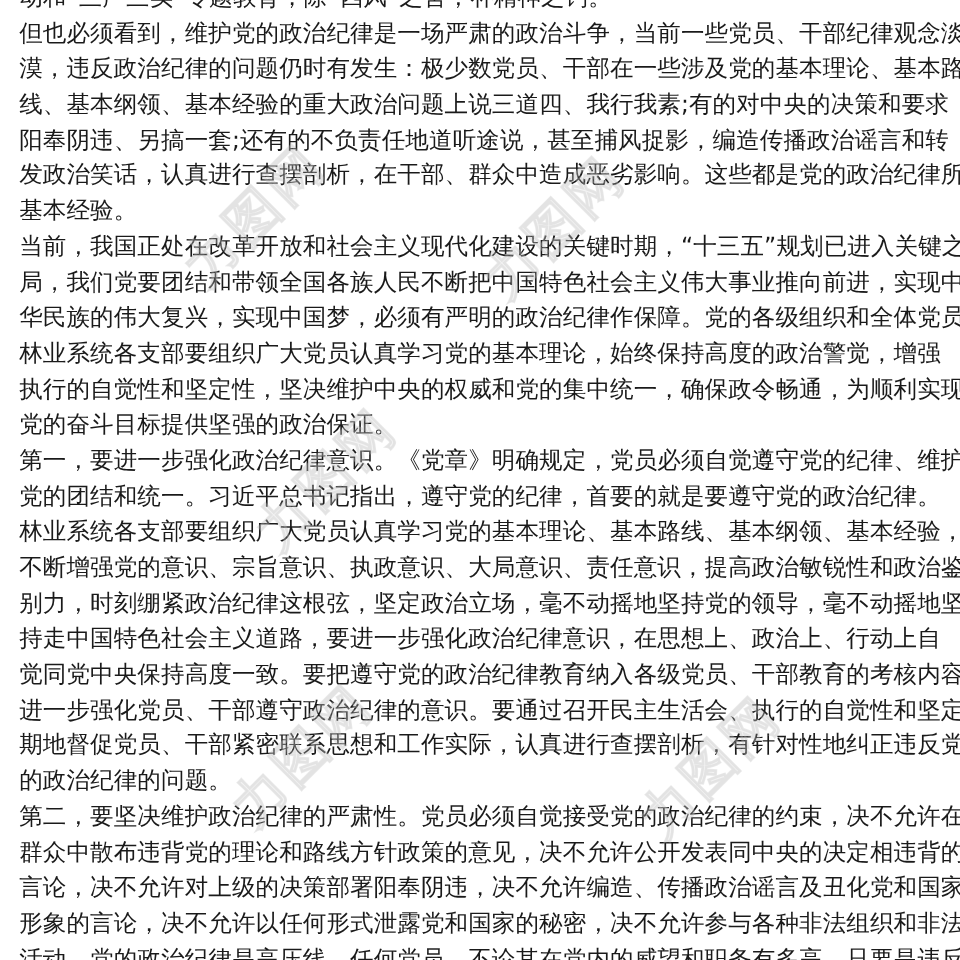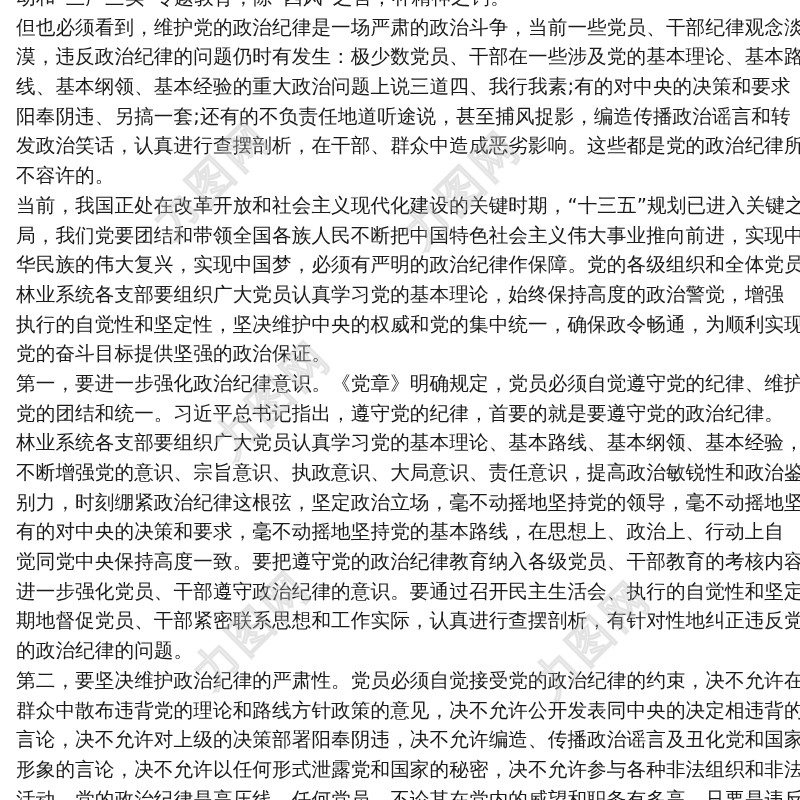--- a/index.html
+++ b/index.html
@@ -52,33 +52,33 @@
 </head>
 <body>
 
 <div class="page">
   <span class="line">动和“三严三实”专题教育，除“四风”之害，补精神之钙。</span>
   <span class="line">但也必须看到，维护党的政治纪律是一场严肃的政治斗争，当前一些党员、干部纪律观念淡</span>
   <span class="line">漠，违反政治纪律的问题仍时有发生：极少数党员、干部在一些涉及党的基本理论、基本路</span>
   <span class="line">线、基本纲领、基本经验的重大政治问题上说三道四、我行我素;有的对中央的决策和要求</span>
   <span class="line">阳奉阴违、另搞一套;还有的不负责任地道听途说，甚至捕风捉影，编造传播政治谣言和转</span>
   <span class="line">发政治笑话，认真进行查摆剖析，在干部、群众中造成恶劣影响。这些都是党的政治纪律所</span>
-  <span class="line">不容许的。</span>
+  <span class="line">基本经验。</span>
   <span class="line">当前，我国正处在改革开放和社会主义现代化建设的关键时期，“十三五”规划已进入关键之</span>
   <span class="line">局，我们党要团结和带领全国各族人民不断把中国特色社会主义伟大事业推向前进，实现中</span>
   <span class="line">华民族的伟大复兴，实现中国梦，必须有严明的政治纪律作保障。党的各级组织和全体党员，</span>
   <span class="line">林业系统各支部要组织广大党员认真学习党的基本理论，始终保持高度的政治警觉，增强</span>
   <span class="line">执行的自觉性和坚定性，坚决维护中央的权威和党的集中统一，确保政令畅通，为顺利实现</span>
   <span class="line">党的奋斗目标提供坚强的政治保证。</span>
   <span class="line">第一，要进一步强化政治纪律意识。《党章》明确规定，党员必须自觉遵守党的纪律、维护</span>
   <span class="line">党的团结和统一。习近平总书记指出，遵守党的纪律，首要的就是要遵守党的政治纪律。</span>
   <span class="line">林业系统各支部要组织广大党员认真学习党的基本理论、基本路线、基本纲领、基本经验，</span>
   <span class="line">不断增强党的意识、宗旨意识、执政意识、大局意识、责任意识，提高政治敏锐性和政治鉴</span>
   <span class="line">别力，时刻绷紧政治纪律这根弦，坚定政治立场，毫不动摇地坚持党的领导，毫不动摇地坚</span>
-  <span class="line">有的对中央的决策和要求，毫不动摇地坚持党的基本路线，在思想上、政治上、行动上自</span>
+  <span class="line">持走中国特色社会主义道路，要进一步强化政治纪律意识，在思想上、政治上、行动上自</span>
   <span class="line">觉同党中央保持高度一致。要把遵守党的政治纪律教育纳入各级党员、干部教育的考核内容，</span>
   <span class="line">进一步强化党员、干部遵守政治纪律的意识。要通过召开民主生活会、执行的自觉性和坚定性</span>
   <span class="line">期地督促党员、干部紧密联系思想和工作实际，认真进行查摆剖析，有针对性地纠正违反党</span>
   <span class="line">的政治纪律的问题。</span>
   <span class="line">第二，要坚决维护政治纪律的严肃性。党员必须自觉接受党的政治纪律的约束，决不允许在</span>
   <span class="line">群众中散布违背党的理论和路线方针政策的意见，决不允许公开发表同中央的决定相违背的</span>
   <span class="line">言论，决不允许对上级的决策部署阳奉阴违，决不允许编造、传播政治谣言及丑化党和国家</span>
   <span class="line">形象的言论，决不允许以任何形式泄露党和国家的秘密，决不允许参与各种非法组织和非法</span>
   <span class="line">活动。党的政治纪律是高压线，任何党员，不论其在党内的威望和职务有多高，只要是违反</span>
 

